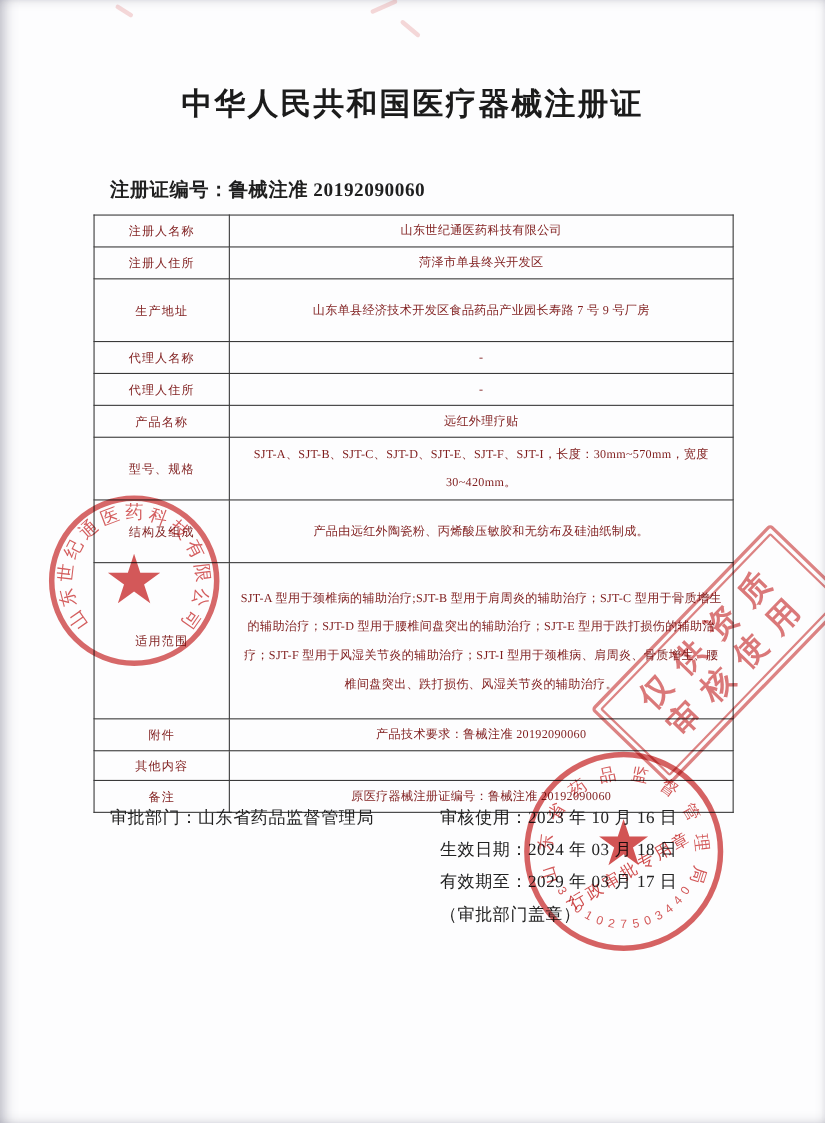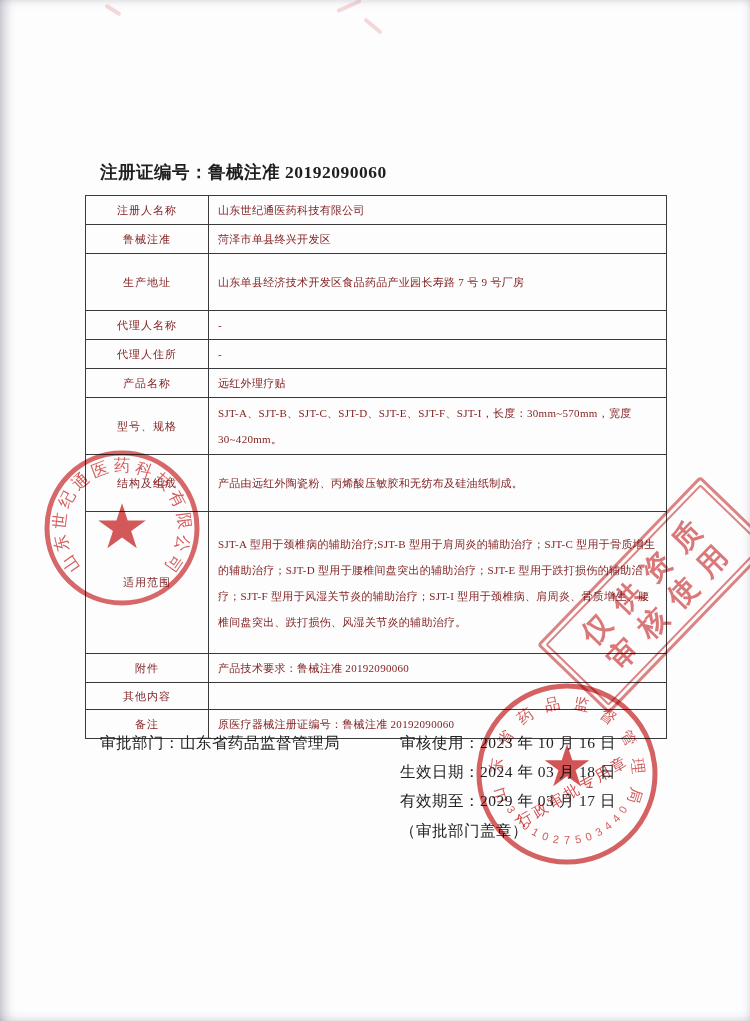--- a/index.html
+++ b/index.html
@@ -23,21 +23,21 @@
   }
   table.cert{
     position:absolute;left:85px;top:195px;width:582px;
     border-collapse:collapse;table-layout:fixed;
   }
   table.cert td{
     border:1.6px solid #3a3a3a;font-size:11px;color:#7f1d1d;
     vertical-align:middle;
   }
   td.lbl{width:118px;text-align:center;letter-spacing:1px;padding:0 2px;}
-  td.val{padding:1px 9px;line-height:26px;letter-spacing:.3px;}
+  td.val{padding:1px 9px;line-height:26px;letter-spacing:.3px;text-align:center;}
   tr.h1{height:28px;} tr.h1b{height:27px;}
   tr.h2{height:57px;} tr.h6{height:142px;}
   .footer-item{position:absolute;font-size:15.5px;color:#222;letter-spacing:.5px;}
   .stamp{position:absolute;mix-blend-mode:multiply;}
   .seal-star{
     position:absolute;text-align:center;width:100%;
     color:rgba(198,32,32,.88);font-family:"DejaVu Sans",sans-serif;line-height:1;
   }
   .review-stamp{
     position:absolute;left:537px;top:545px;width:235px;height:100px;
@@ -65,33 +65,34 @@
 </style>
 </head>
 <body>
 
 <div class="page">
 
   <div class="artifact" style="left:104px;top:8px;width:18px;height:4px;transform:rotate(32deg);"></div>
   <div class="artifact" style="left:336px;top:4px;width:26px;height:4px;transform:rotate(-24deg);"></div>
   <div class="artifact" style="left:362px;top:24px;width:22px;height:4px;transform:rotate(40deg);"></div>
 
+  <div class="title">中华人民共和国医疗器械注册证</div>
 
   <div class="regline">
     <span>注册证编号：</span><span>鲁械注准 20192090060</span>
   </div>
 
   <table class="cert">
     <tbody>
         <tr class="h1">
       <td class="lbl">注册人名称</td>
       <td class="val">山东世纪通医药科技有限公司</td>
     </tr>
     <tr class="h1">
-      <td class="lbl">鲁械注准</td>
+      <td class="lbl">注册人住所</td>
       <td class="val">菏泽市单县终兴开发区</td>
     </tr>
     <tr class="h2">
       <td class="lbl">生产地址</td>
       <td class="val">山东单县经济技术开发区食品药品产业园长寿路 7 号 9 号厂房</td>
     </tr>
     <tr class="h1">
       <td class="lbl">代理人名称</td>
       <td class="val">-</td>
     </tr>

